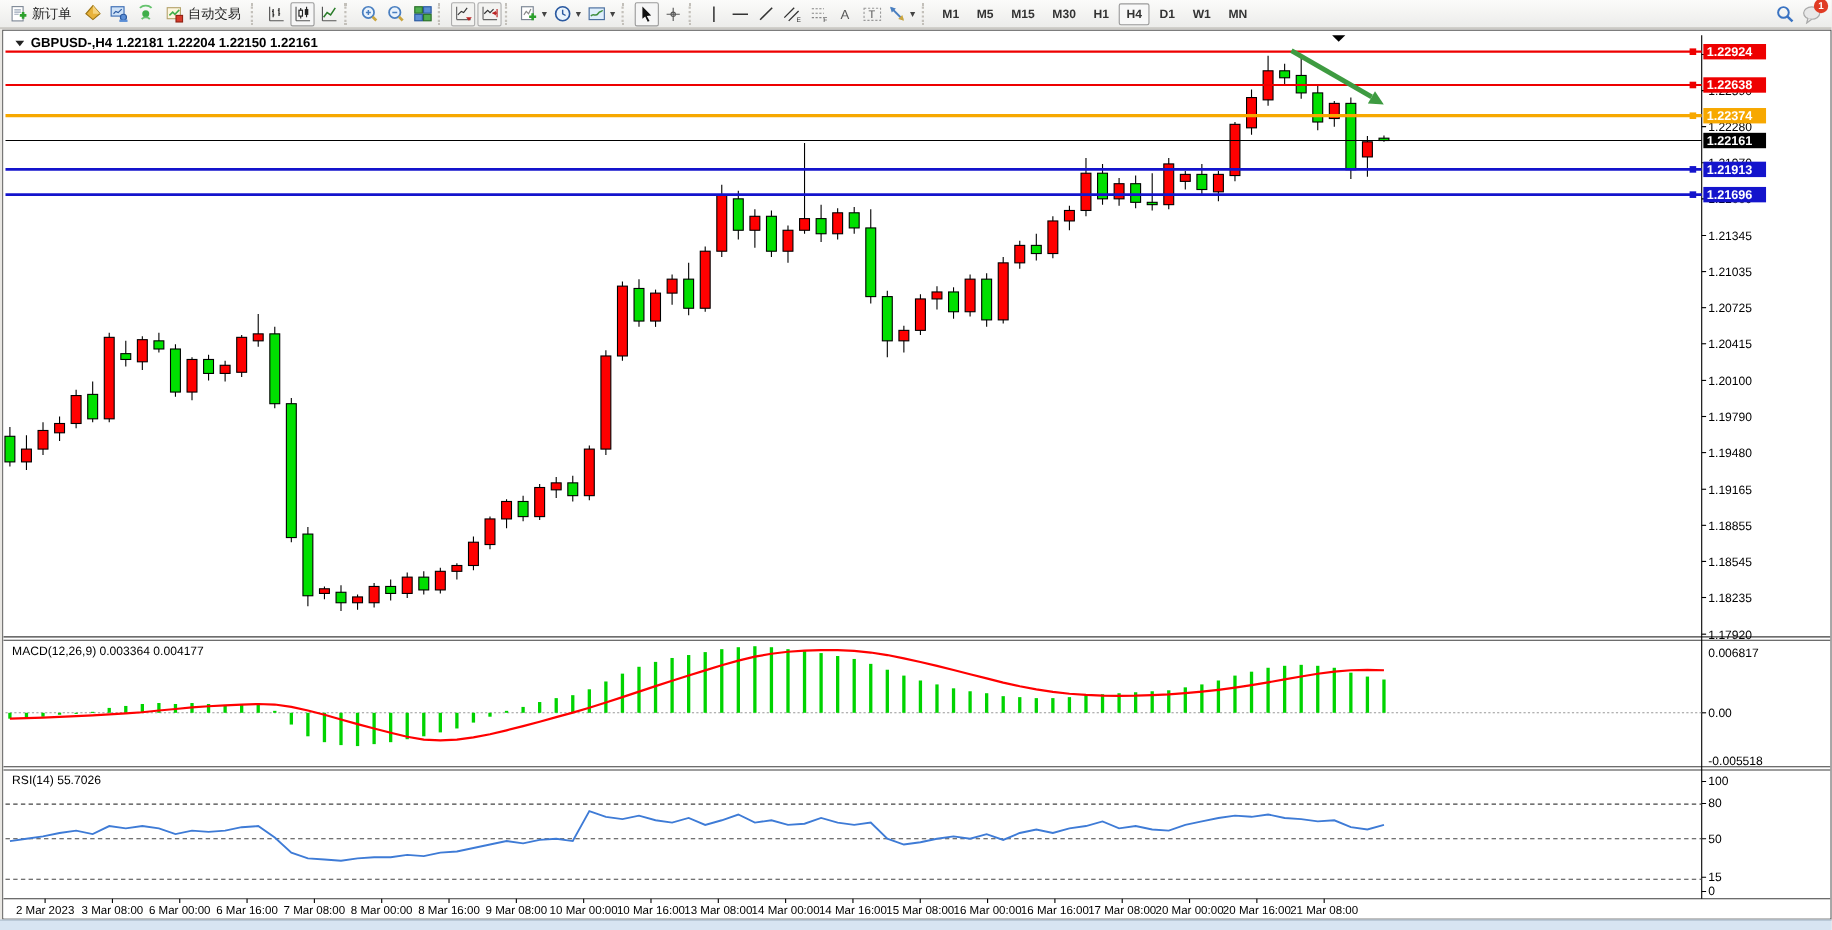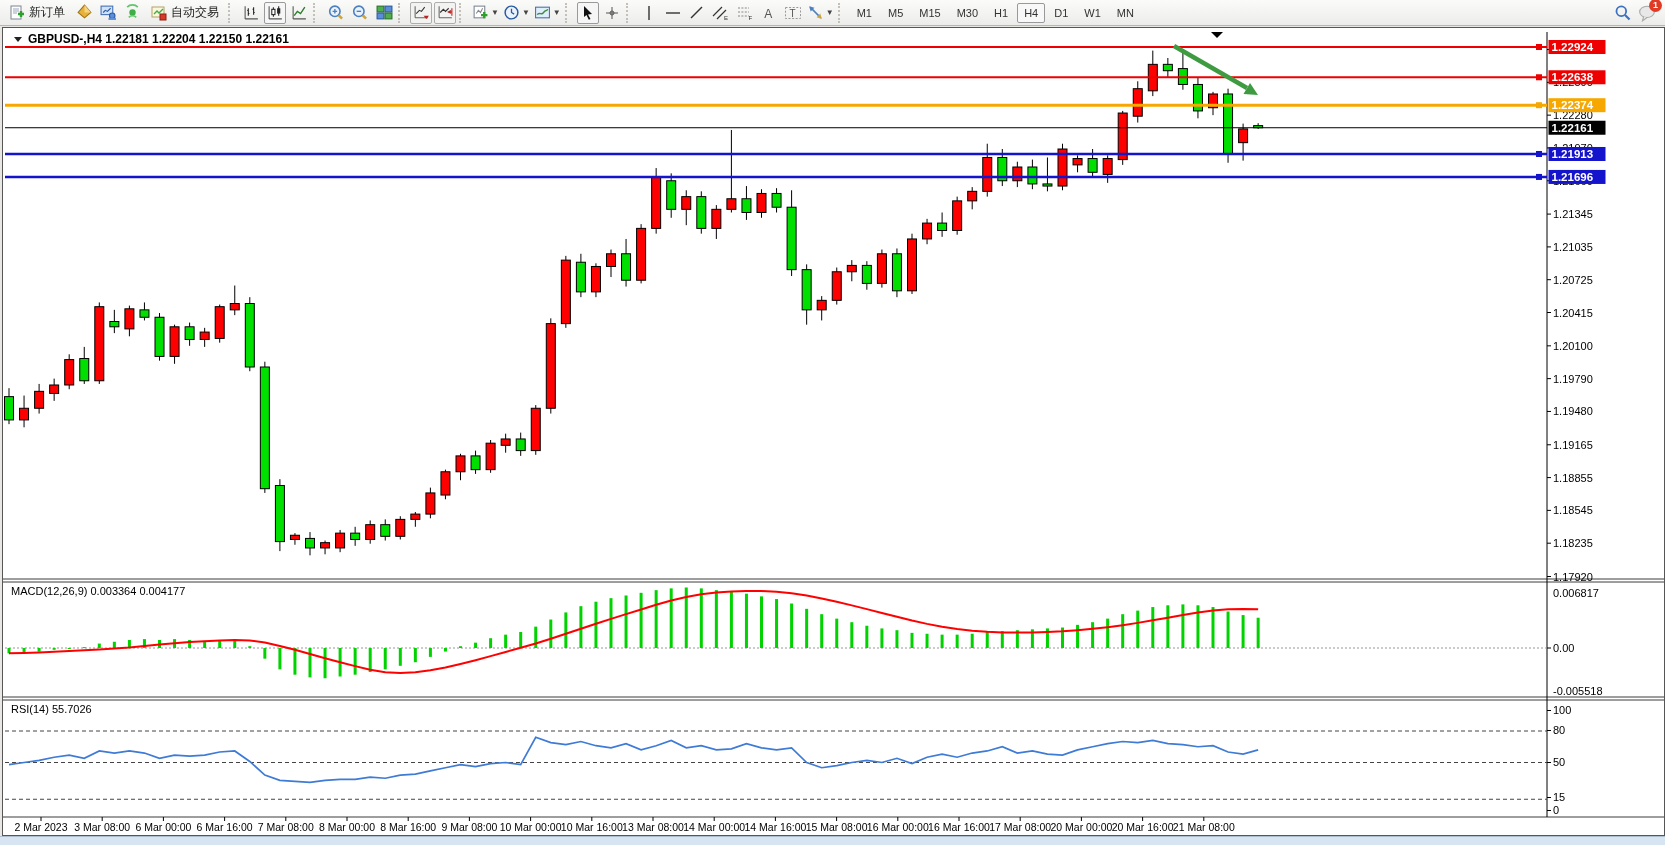--- a/index.html
+++ b/index.html
@@ -8,21 +8,21 @@
   #toolbar{position:absolute;left:0;top:0;width:1665px;height:26px;
     background:linear-gradient(#fbfbfa,#ececea);border-bottom:1px solid #b8b5b0;
     display:flex;align-items:center;padding-left:2px;box-sizing:border-box;}
   .tb{height:22px;min-width:22px;display:flex;align-items:center;justify-content:center;
     margin:0 1px;border:1px solid transparent;border-radius:2px;box-sizing:border-box;color:#222;}
   .tb.on{background:#f6f6f6;border-color:#9a9a9a;}
   .tb.framed{border-color:#adadad;background:#f3f3f1;}
   .tbt{font-size:12px;padding:0 5px;gap:4px;white-space:nowrap;}
   .sep{width:7px;height:20px;margin:0 2px;border-left:2px dotted #c3c0ba;}
   .caret{font-size:8px;color:#444;margin-left:2px;}
-  .tf{font-size:11px;color:#333;padding:3px 6px;margin:0 1px;border:1px solid transparent;border-radius:2px;}
+  .tf{font-size:11px;color:#333;padding:3px 6px;margin:0 1px;border:1px solid transparent;border-radius:2px;font-weight:bold;}
   .tf.on{background:#f8f8f8;border-color:#999;}
   #tb-right{margin-left:auto;display:flex;align-items:center;margin-right:6px;}
   .badge{position:absolute;top:-4px;right:-5px;background:#e03b24;color:#fff;font-size:9px;
     font-weight:bold;border-radius:50%;width:13px;height:13px;line-height:13px;text-align:center;}
   .ic{display:block;}
   
   #chartwin{position:absolute;left:2px;top:27px;width:1661px;height:807px;background:#fff;
     border:1px solid #565656;box-sizing:content-box;}
   #bottomstrip{position:absolute;left:0;top:836px;width:1665px;height:9px;background:#d7e4f2;border-top:1px solid #aebecd;}
   svg text{font-family:"Liberation Sans",sans-serif;}

